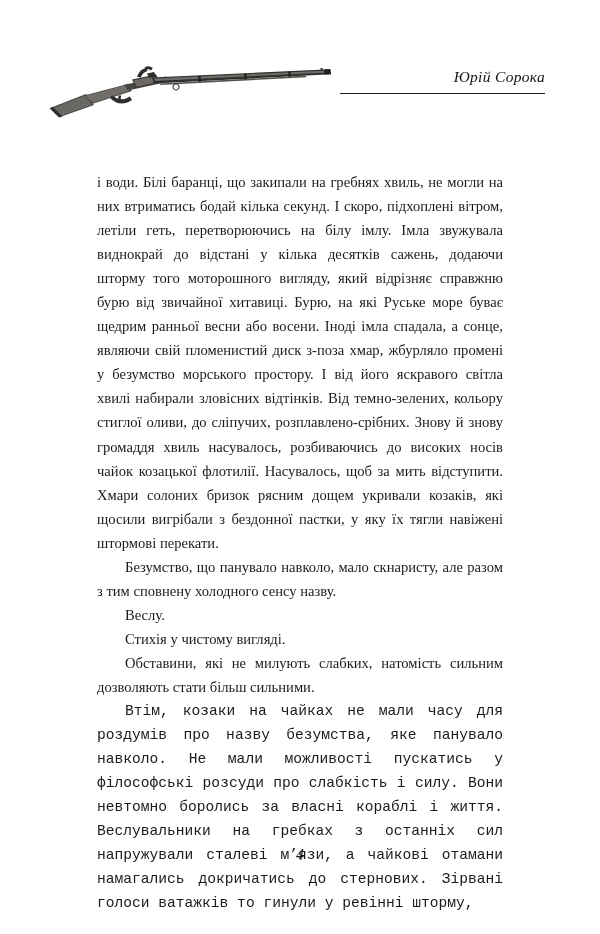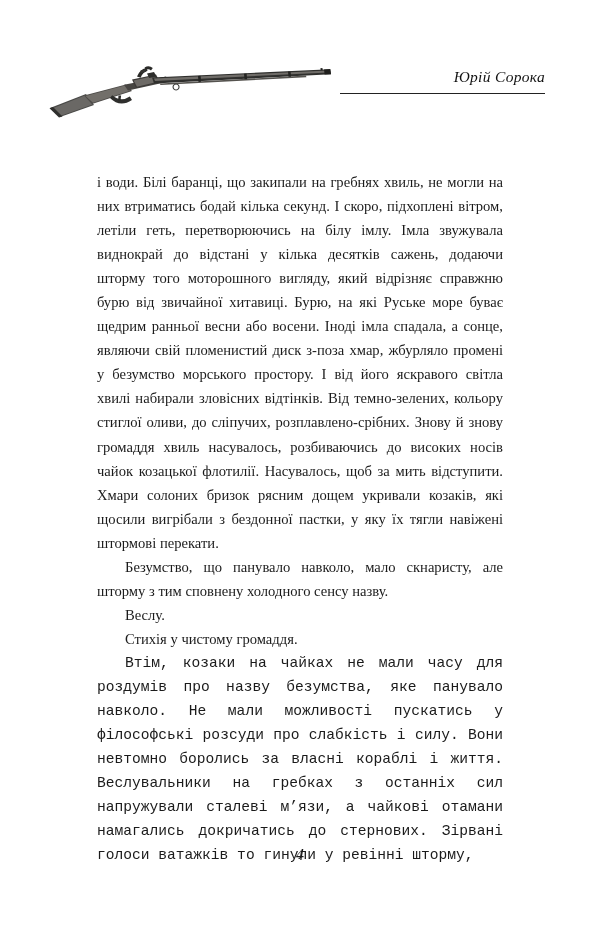--- a/index.html
+++ b/index.html
@@ -153,21 +153,22 @@
       </svg>
     </div>
 
     <div class="head-author">Юрій Сорока</div>
 
     <div class="head-rule"></div>
   </div>
 
   <div class="body-text">
     <p class="cont">і води. Білі баранці, що закипали на гребнях хвиль, не мог­ли на них втриматись бодай кілька секунд. І скоро, підхоп­лені вітром, летіли геть, перетворюючись на білу імлу. Імла звужувала виднокрай до відстані у кілька десятків сажень, додаючи шторму того моторошного вигляду, який відрізняє справжню бурю від звичайної хитавиці. Бурю, на які Руське море буває щедрим ранньої весни або восени. Іноді імла спадала, а сонце, являючи свій пломенистий диск з-поза хмар, жбурляло промені у безумство морського простору. І від його яскравого світла хвилі набирали зловісних відтін­ків. Від темно-зелених, кольору стиглої оливи, до сліпучих, розплавлено-срібних. Знову й знову громаддя хвиль насу­валось, розбиваючись до високих носів чайок козацької флотилії. Насувалось, щоб за мить відступити. Хмари соло­них бризок рясним дощем укривали козаків, які щосили вигрібали з бездонної пастки, у яку їх тягли навіжені штор­мові перекати.</p>
-    <p>Безумство, що панувало навколо, мало скнаристу, але шторму з тим сповнену холодного сенсу назву.</p>
+    <p>Безумство, що панувало навколо, мало скнаристу, але разом з тим сповнену холодного сенсу назву.</p>
     <p>Веслу.</p>
-    <p>Стихія у чистому громаддя.</p>
+    <p>Стихія у чистому вигляді.</p>
+    <p>Обставини, які не милують слабких, натомість сильним дозволяють стати більш сильними.</p>
     <p>Втім, козаки на чайках не мали часу для роздумів про назву безумства, яке панувало навколо. Не мали можливо­сті пускатись у філософські розсуди про слабкість і силу. Вони невтомно боролись за власні кораблі і життя. Веслу­вальники на гребках з останніх сил напружували сталеві м’язи, а чайкові отамани намагались докричатись до стер­нових. Зірвані голоси ватажків то гинули у ревінні шторму,</p>
   </div>
 
   <div class="folio">4</div>
 
 </div>
 
 </body></html>

